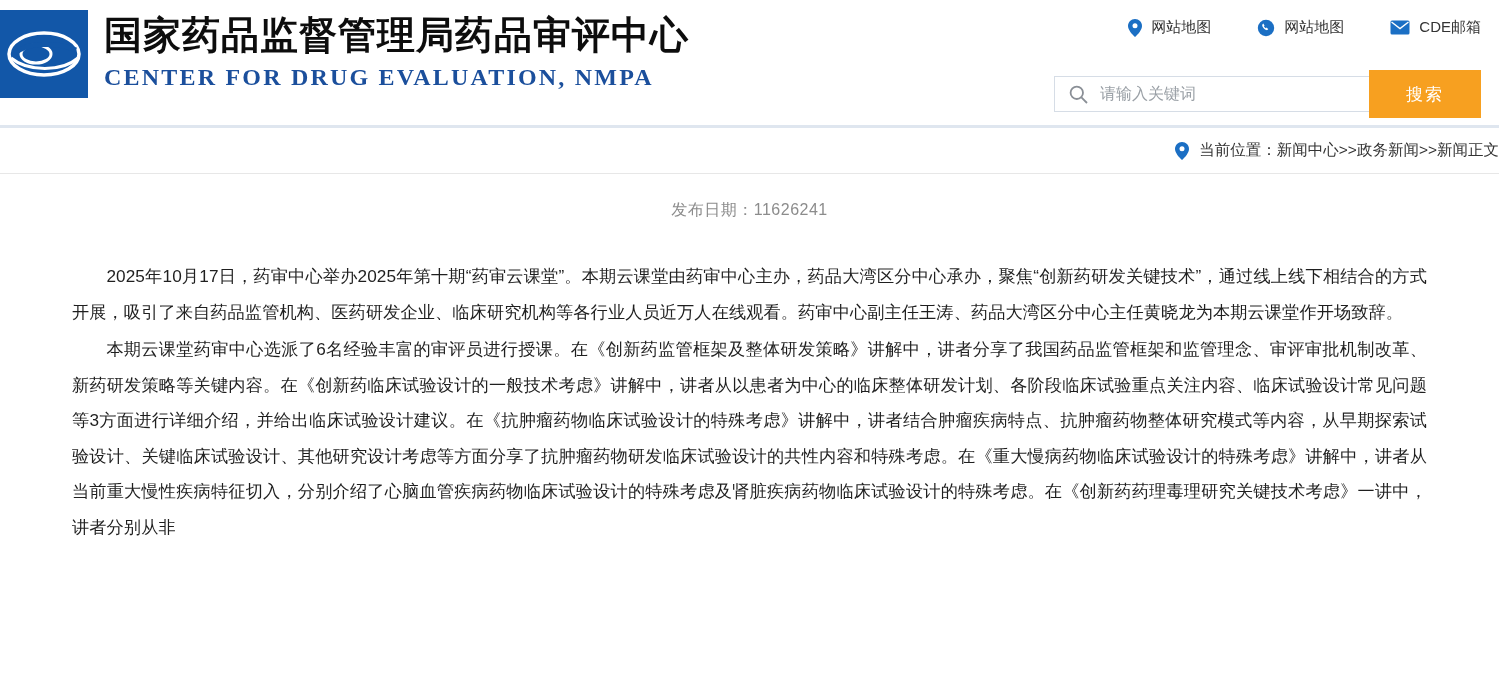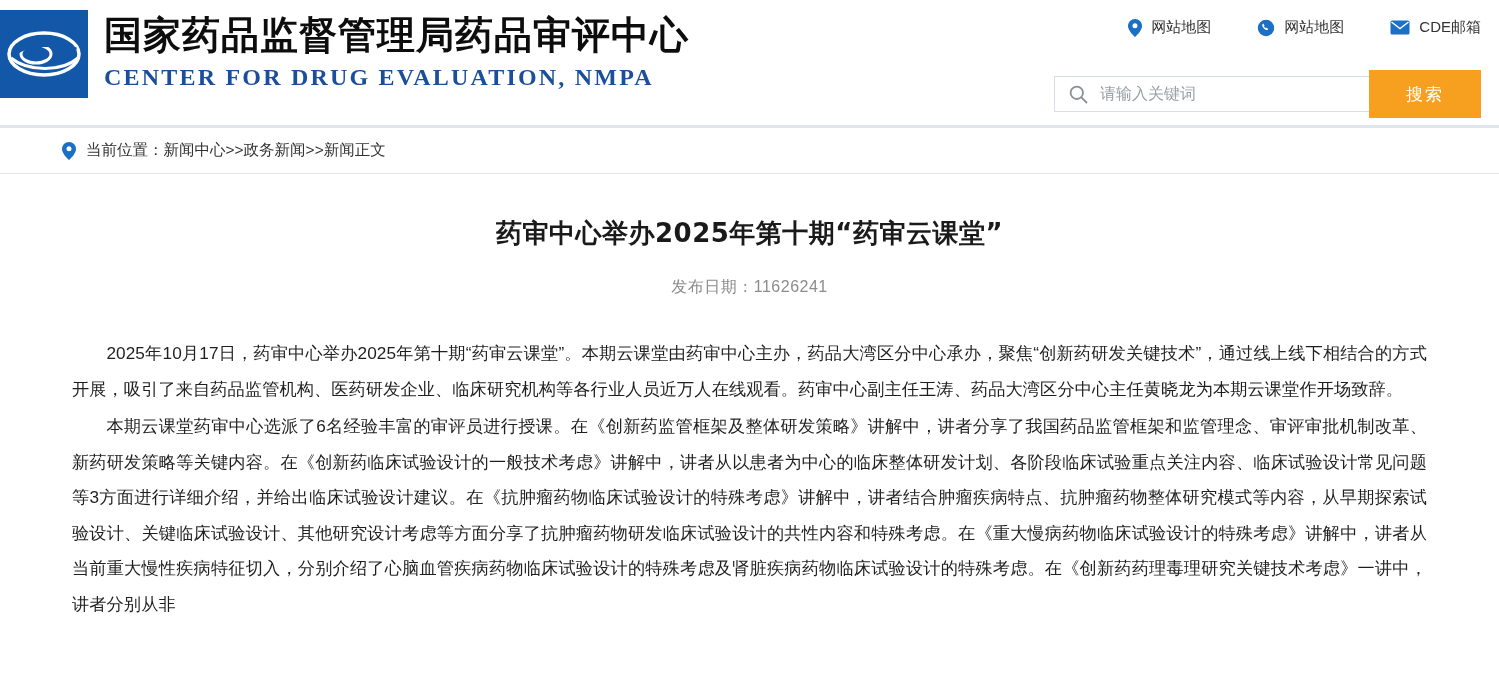--- a/index.html
+++ b/index.html
@@ -96,20 +96,21 @@
     font-family: "Liberation Sans", sans-serif;
     letter-spacing: 2px;
   }
 
   
   .breadcrumb-bar {
     height: 46px;
     display: flex; align-items: center;
     padding-left: 62px;
     border-bottom: 1px solid #e7e7e7;
+    justify-content: flex-end;
   }
   .breadcrumb-bar .pin { margin-right: 10px; display:flex; color:#1b6fc4; }
   .breadcrumb-text { font-size: 15.5px; color: #333; }
 
   
   .article { padding: 0 72px; }
   .article-title {
     text-align: center;
     font-family: "DejaVu Sans", sans-serif;
     font-size: 26px;
@@ -206,21 +207,20 @@
     <span class="pin">
       <svg width="14" height="18" viewBox="0 0 14 18">
           <path d="M7 0C3.1 0 0 3.1 0 7c0 5 7 11 7 11s7-6 7-11c0-3.9-3.1-7-7-7z" fill="#1b6fc4"></path>
           <circle cx="7" cy="6.8" r="2.5" fill="#fff"></circle>
         </svg>
     </span>
     <span class="breadcrumb-text">当前位置：新闻中心&gt;&gt;政务新闻&gt;&gt;新闻正文</span>
   </div>
 
   <div class="article">
-    <div class="article-title">药审中心举办2025年第十期“药审云课堂”</div>
     <div class="article-date">发布日期：11626241</div>
     <div class="article-body">
       <p>2025年10月17日，药审中心举办2025年第十期“药审云课堂”。本期云课堂由药审中心主办，药品大湾区分中心承办，聚焦“创新药研发关键技术”，通过线上线下相结合的方式开展，吸引了来自药品监管机构、医药研发企业、临床研究机构等各行业人员近万人在线观看。药审中心副主任王涛、药品大湾区分中心主任黄晓龙为本期云课堂作开场致辞。</p>
       <p>本期云课堂药审中心选派了6名经验丰富的审评员进行授课。在《创新药监管框架及整体研发策略》讲解中，讲者分享了我国药品监管框架和监管理念、审评审批机制改革、新药研发策略等关键内容。在《创新药临床试验设计的一般技术考虑》讲解中，讲者从以患者为中心的临床整体研发计划、各阶段临床试验重点关注内容、临床试验设计常见问题等3方面进行详细介绍，并给出临床试验设计建议。在《抗肿瘤药物临床试验设计的特殊考虑》讲解中，讲者结合肿瘤疾病特点、抗肿瘤药物整体研究模式等内容，从早期探索试验设计、关键临床试验设计、其他研究设计考虑等方面分享了抗肿瘤药物研发临床试验设计的共性内容和特殊考虑。在《重大慢病药物临床试验设计的特殊考虑》讲解中，讲者从当前重大慢性疾病特征切入，分别介绍了心脑血管疾病药物临床试验设计的特殊考虑及肾脏疾病药物临床试验设计的特殊考虑。在《创新药药理毒理研究关键技术考虑》一讲中，讲者分别从非</p>
     </div>
   </div>
 
 </div>
 
 </body></html>

